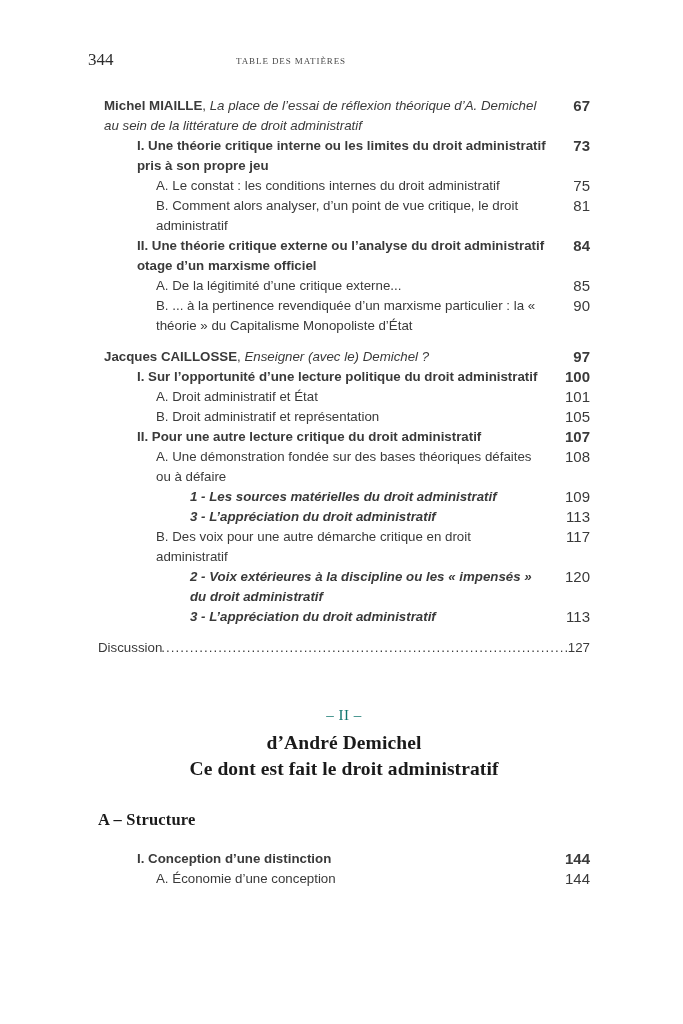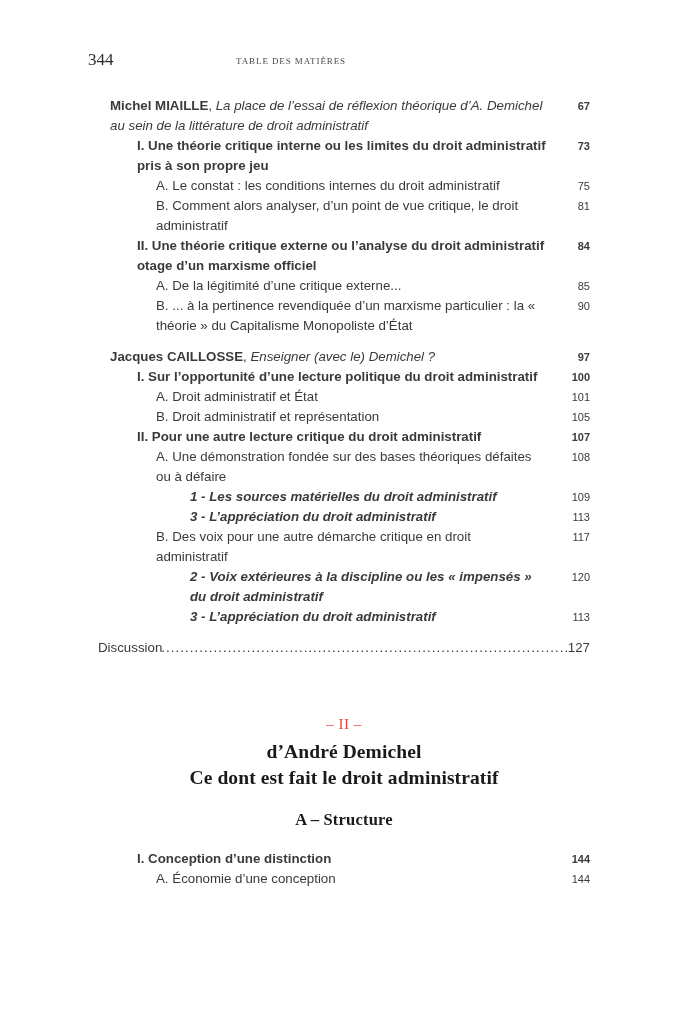--- a/index.html
+++ b/index.html
@@ -76,31 +76,31 @@
   .entry.author:first-child {
     margin-top: 0;
   }
 
   .entry .pageno {
     position: absolute;
     right: 0;
     top: 0;
     width: 40px;
     text-align: right;
-    font-size: 11px;
+    font-size: 15px;
     line-height: 20px;
     color: #3a3a3a;
   }
   .entry.lvl0 > .pageno,
   .entry.lvl1 > .pageno {
     font-weight: bold;
   }
 
   
-  .lvl0 { margin-left: 12px;  }
+  .lvl0 { margin-left: 6px;  }
   .lvl1 { margin-left: 39px; }
   .lvl2 { margin-left: 58px; }
   .lvl3 { margin-left: 92px; }
 
   .lvl0 .label { font-weight: bold; }
   .lvl1 .label { font-weight: bold; }
   .lvl2 .label { font-weight: normal; }
   .lvl3 .label { font-weight: bold; font-style: italic; }
 
   .title-it {
@@ -139,37 +139,35 @@
     width: 492px;
     top: 704px;
     text-align: center;
     font-family: "Liberation Serif", serif;
     color: #1a1a1a;
   }
   .part-num {
     font-size: 15px;
     line-height: 22px;
     font-weight: normal;
-    color: #ef4444;
+    color: #0f766e;
     letter-spacing: 0.5px;
-    margin-top: 9px;
   }
   .part-title {
     font-size: 19.5px;
     line-height: 26px;
     font-weight: bold;
     margin-top: 4px;
     letter-spacing: 0.1px;
   }
   .section-head {
     position: absolute;
     left: 98px;
     width: 492px;
     top: 808px;
-    text-align: center;
     font-family: "Liberation Serif", serif;
     font-size: 16.5px;
     font-weight: bold;
     line-height: 24px;
     color: #1a1a1a;
     letter-spacing: 0.2px;
   }
 
   
   .toc-bottom {

